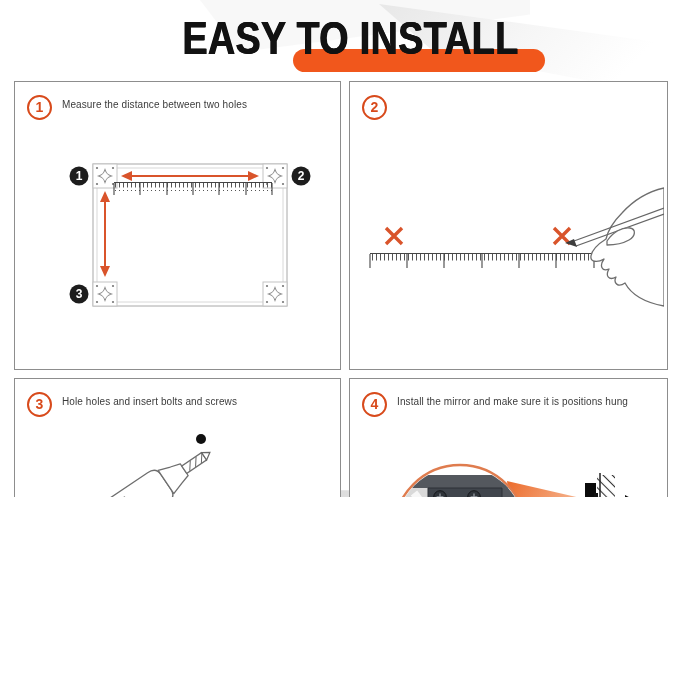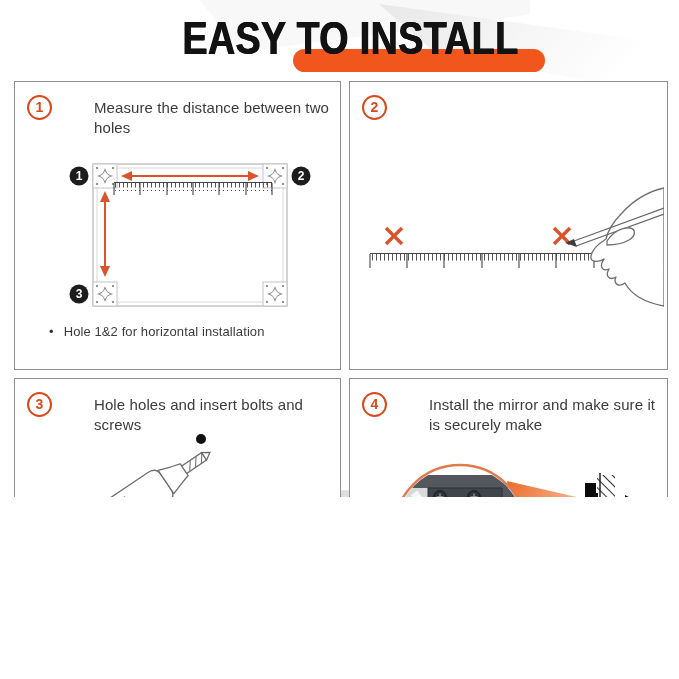--- a/index.html
+++ b/index.html
@@ -25,21 +25,21 @@
               transform:translateX(11px) scaleX(.8);
               text-shadow:.6px 0 #121212,-.6px 0 #121212;}
   
   .grid{position:absolute;left:14px;top:81px;width:654px;height:591px;z-index:1;
         display:grid;grid-template-columns:327px 319px;grid-template-rows:289px 294px;gap:8px;}
   .panel{position:relative;background:#fff;border:1.5px solid #8d8d8d;box-sizing:border-box;overflow:hidden;}
   .step{display:flex;gap:10px;align-items:flex-start;padding:13px 8px 0 12px;}
   .step-num{flex:0 0 auto;width:21px;height:21px;border:2px solid var(--step-number,#D84A1B);
             border-radius:50%;color:var(--step-number,#D84A1B);font-weight:700;font-size:14px;
             line-height:21px;text-align:center;}
-  .step-text{font-size:15px;line-height:1.32;padding-top:3px;letter-spacing:.1px;max-width:262px;margin-left:32px;}
+  .step-text{font-size:10px;line-height:1.32;padding-top:3px;letter-spacing:.1px;max-width:262px;}
   .bullets{position:absolute;left:34px;top:238px;margin:0;padding:0;list-style:none;}
   .bullets li{font-size:13px;margin:4px 0;letter-spacing:.1px;}
   .bullets li::before{content:"\2022";margin-right:10px;}
   .dg{position:absolute;}
   
   .ln{stroke:#6e6e6e;fill:#fff;stroke-width:1.3;stroke-linejoin:round;}
   .thin{stroke:#b3b3b3;fill:none;stroke-width:1;}
   .orange-stroke{stroke:var(--marker,#D9542B);}
   .orange-fill{fill:var(--marker,#D9542B);}
   .dim{stroke:var(--dimension,#D98F6B);stroke-width:1.4;}
@@ -169,21 +169,20 @@
         <g>
             <circle cx="262" cy="22" r="9.5" fill="#1d1d1d"></circle>
           <text class="hole-num" x="262" y="26.3">2</text>
           </g>
         <g>
             <circle cx="40" cy="140" r="9.5" fill="#1d1d1d"></circle>
           <text class="hole-num" x="40" y="144.3">3</text>
           </g>
       </svg>
       <ul class="bullets">
-        <li>Hole 1&amp;2 for horizontal installation</li>
       </ul>
     </div>
 
     <div class="panel">
       <div class="step">
         <span class="step-num">2</span>
       </div>
       <svg class="dg" style="left:6px;top:100px" width="308" height="172" viewBox="0 0 308 172">
         <g>
           <line x1="14" y1="71.5" x2="238" y2="71.5" stroke="#444" stroke-width="1.2"></line>
@@ -259,21 +258,21 @@
           <line class="dim" x1="224" y1="140" x2="224" y2="152"></line>
           <line class="dim" x1="262" y1="140" x2="262" y2="152"></line>
           <text class="dim-text" x="228" y="137">0.16"</text>
         </g>
       </svg>
     </div>
 
     <div class="panel">
       <div class="step">
         <span class="step-num">4</span>
-        <span class="step-text">Install the mirror and make sure it is securely make</span>
+        <span class="step-text">Install the mirror and make sure it is positions hung</span>
       </div>
       <svg class="dg" style="left:12px;top:58px" width="300" height="232" viewBox="0 0 300 232">
         <defs>
             <clipPath id="c4clip">
               <circle cx="98" cy="94" r="64.5"></circle>
             </clipPath>
           </defs>
         <polygon points="145,44 223,62 223,86 158,136" fill="url(#coneGrad)"></polygon>
         <circle cx="98" cy="94" r="66" fill="#fff" stroke="#DF7C4E" stroke-width="2.4"></circle>
         <g clip-path="url(#c4clip)">

